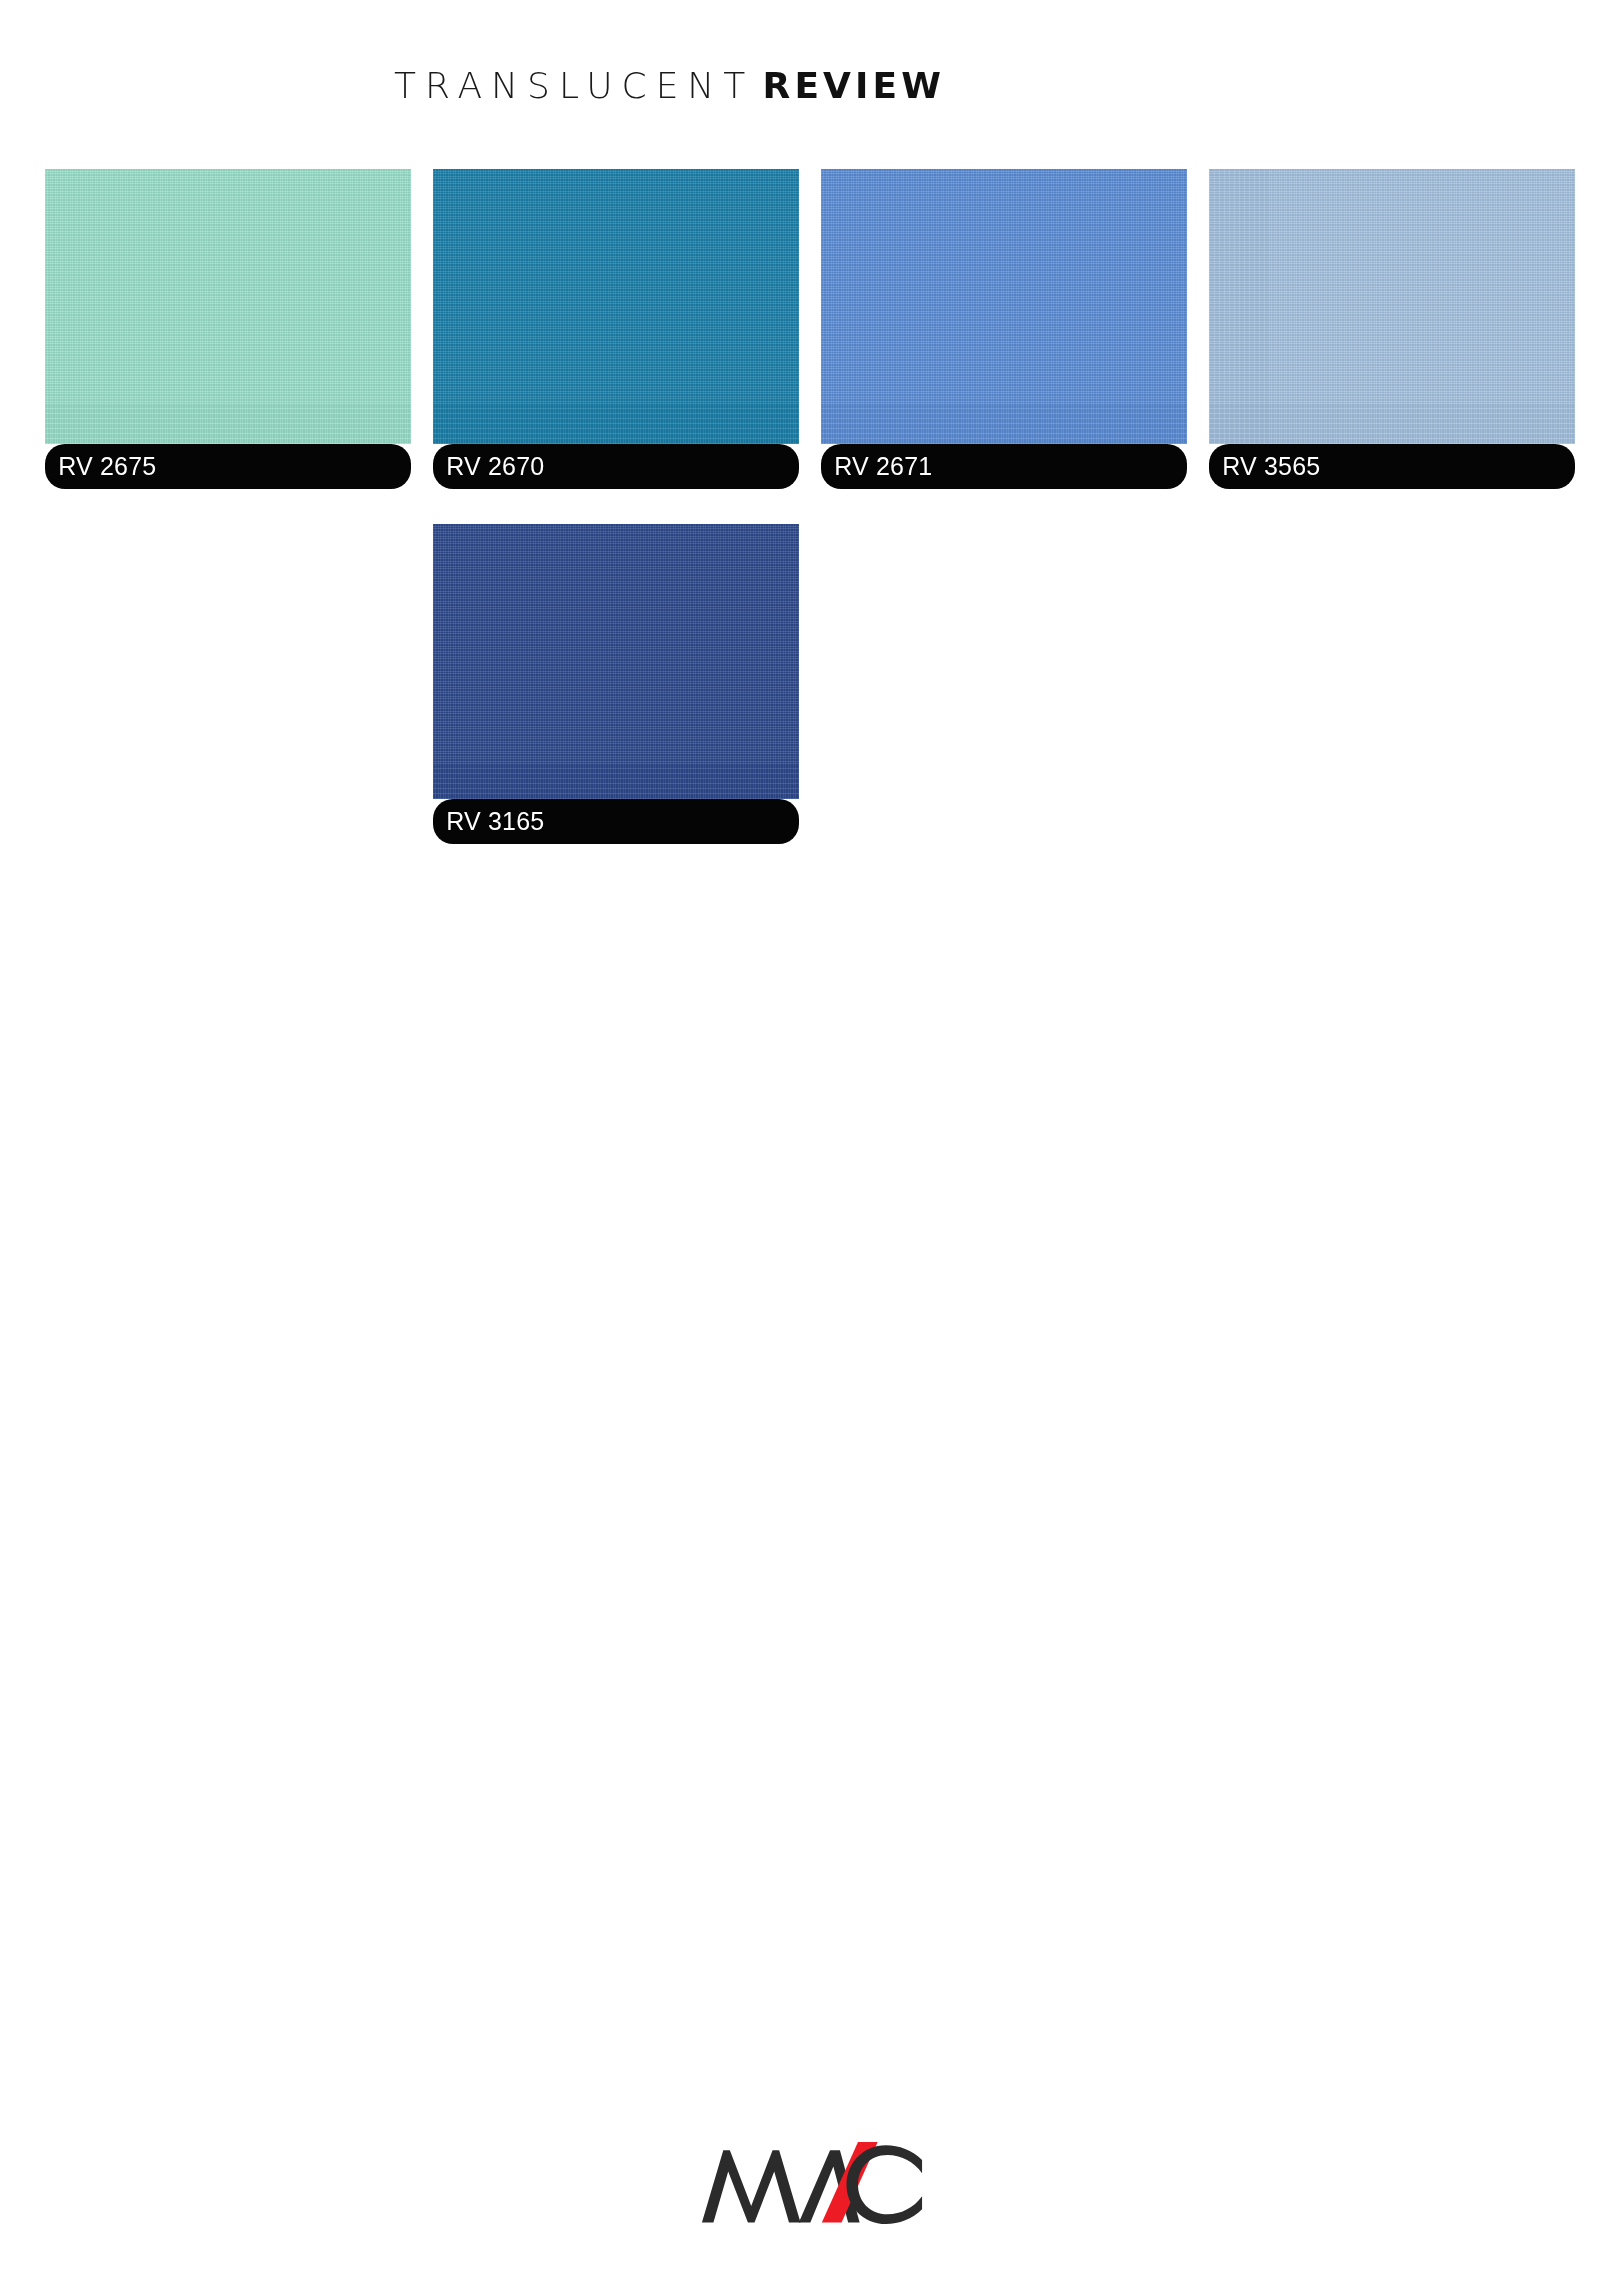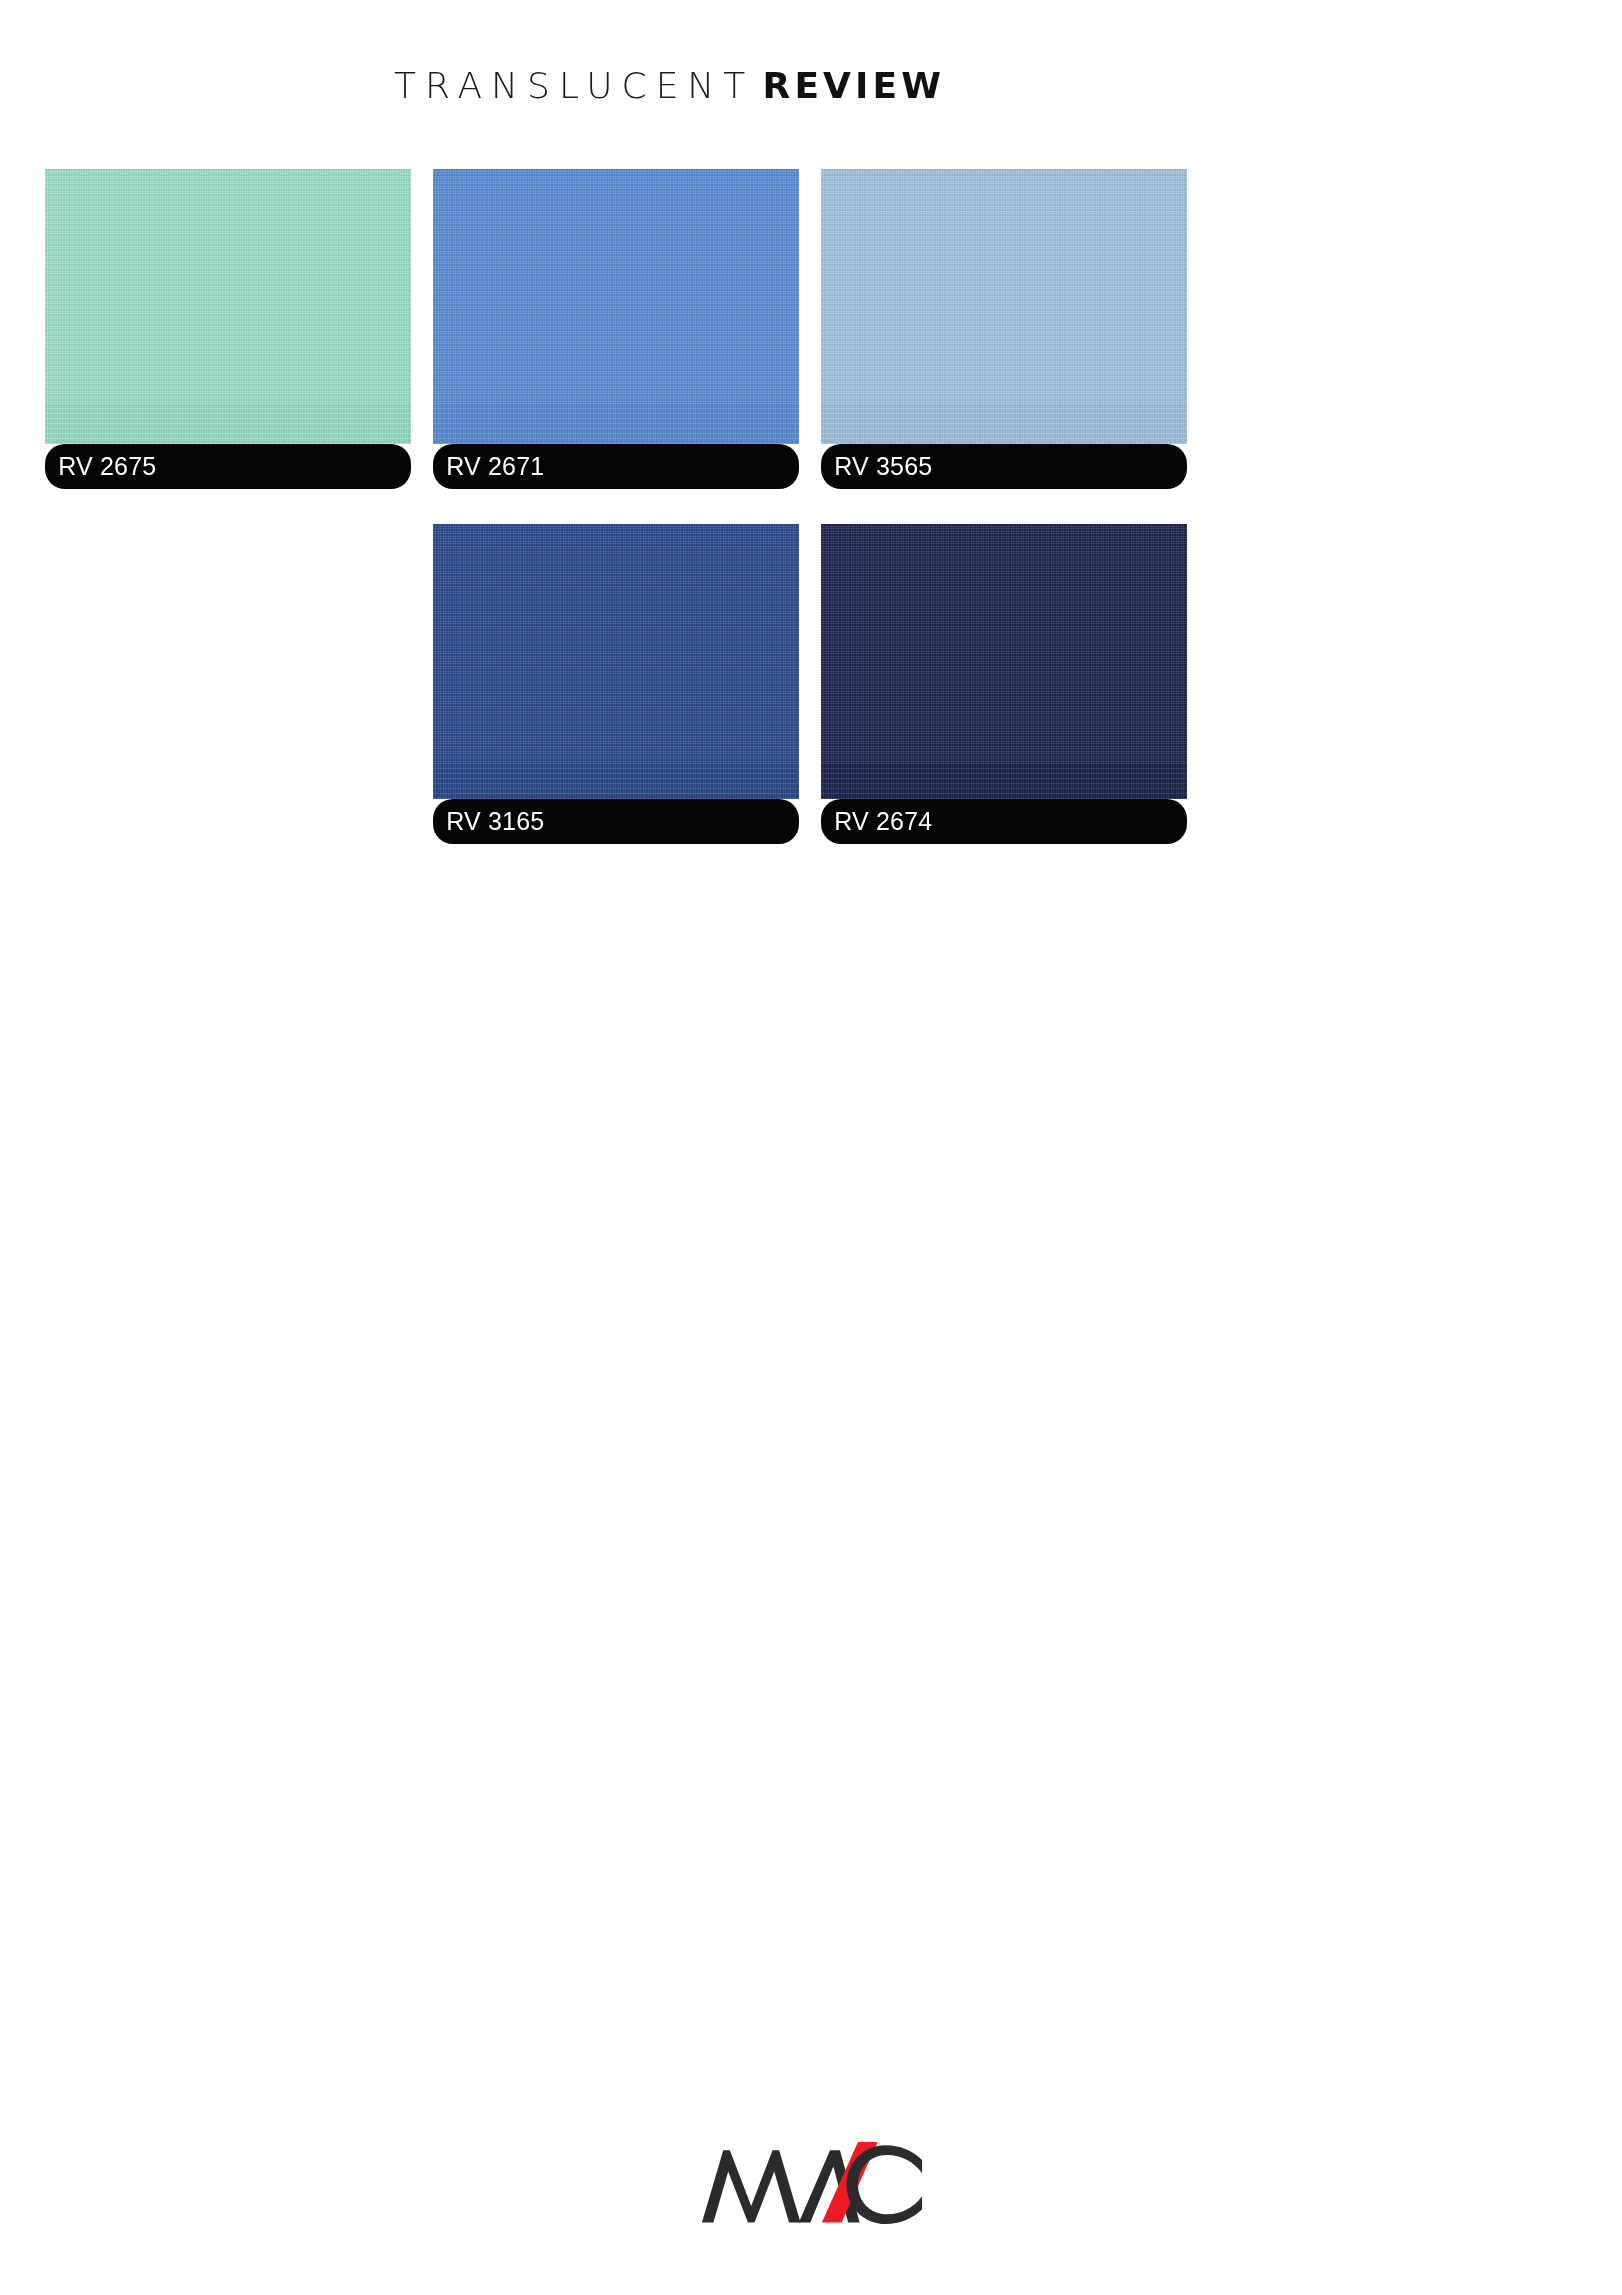--- a/index.html
+++ b/index.html
@@ -120,40 +120,40 @@
   <span class="title-light">TRANSLUCENT</span><span class="title-bold">REVIEW</span>
 </div>
 
 <div id="swatch-grid">
     <div class="swatch-row">
       <div class="swatch-cell">
         <div class="swatch-chip" style="background: rgb(154, 224, 203);"></div>
         <div class="swatch-label">RV 2675</div>
       </div>
       <div class="swatch-cell">
+        <div class="swatch-chip" style="background: rgb(27, 128, 171);"></div>
+        <div class="swatch-label">RV 2670</div>
+      </div>
+      <div class="swatch-cell">
         <div class="swatch-chip" style="background: rgb(92, 142, 214);"></div>
         <div class="swatch-label">RV 2671</div>
       </div>
       <div class="swatch-cell">
         <div class="swatch-chip" style="background: rgb(166, 194, 224);"></div>
         <div class="swatch-label">RV 3565</div>
       </div>
     </div>
     <div class="swatch-row">
       <div class="swatch-cell is-empty">
         <div class="swatch-chip" style="background: rgb(255, 255, 255);"></div>
         <div class="swatch-label"></div>
       </div>
       <div class="swatch-cell">
         <div class="swatch-chip" style="background: rgb(46, 74, 140);"></div>
         <div class="swatch-label">RV 3165</div>
-      </div>
-      <div class="swatch-cell">
-        <div class="swatch-chip" style="background: rgb(30, 36, 80);"></div>
-        <div class="swatch-label">RV 2674</div>
       </div>
     </div>
   </div>
 
 <div id="footer-logo">
   <svg width="228" height="92" viewBox="0 0 276 112">
 
     <path id="logo-m" d="M4 104 L30 16 L38 16 L64 84 L90 16 L98 16 L124 104 L110 104 L92 42 L68 104 L60 104 L36 42 L18 104 Z" fill="#2b2b2b"></path>
 
     <path id="logo-a" d="M122 104 L160 16 L172 16 L196 104 L182 104 L164 36 L136 104 Z" fill="#2b2b2b"></path>

